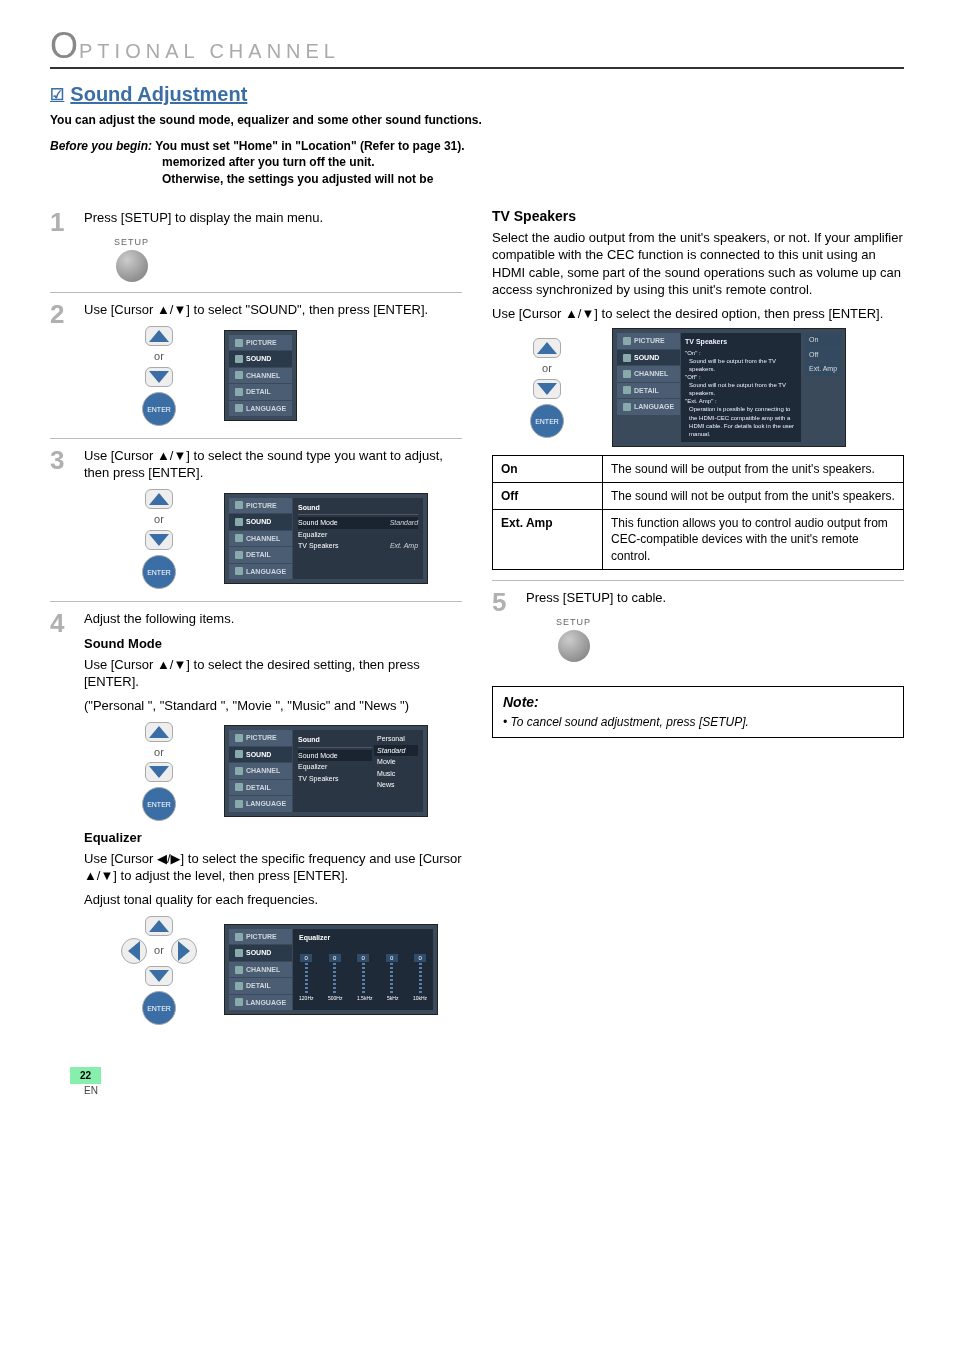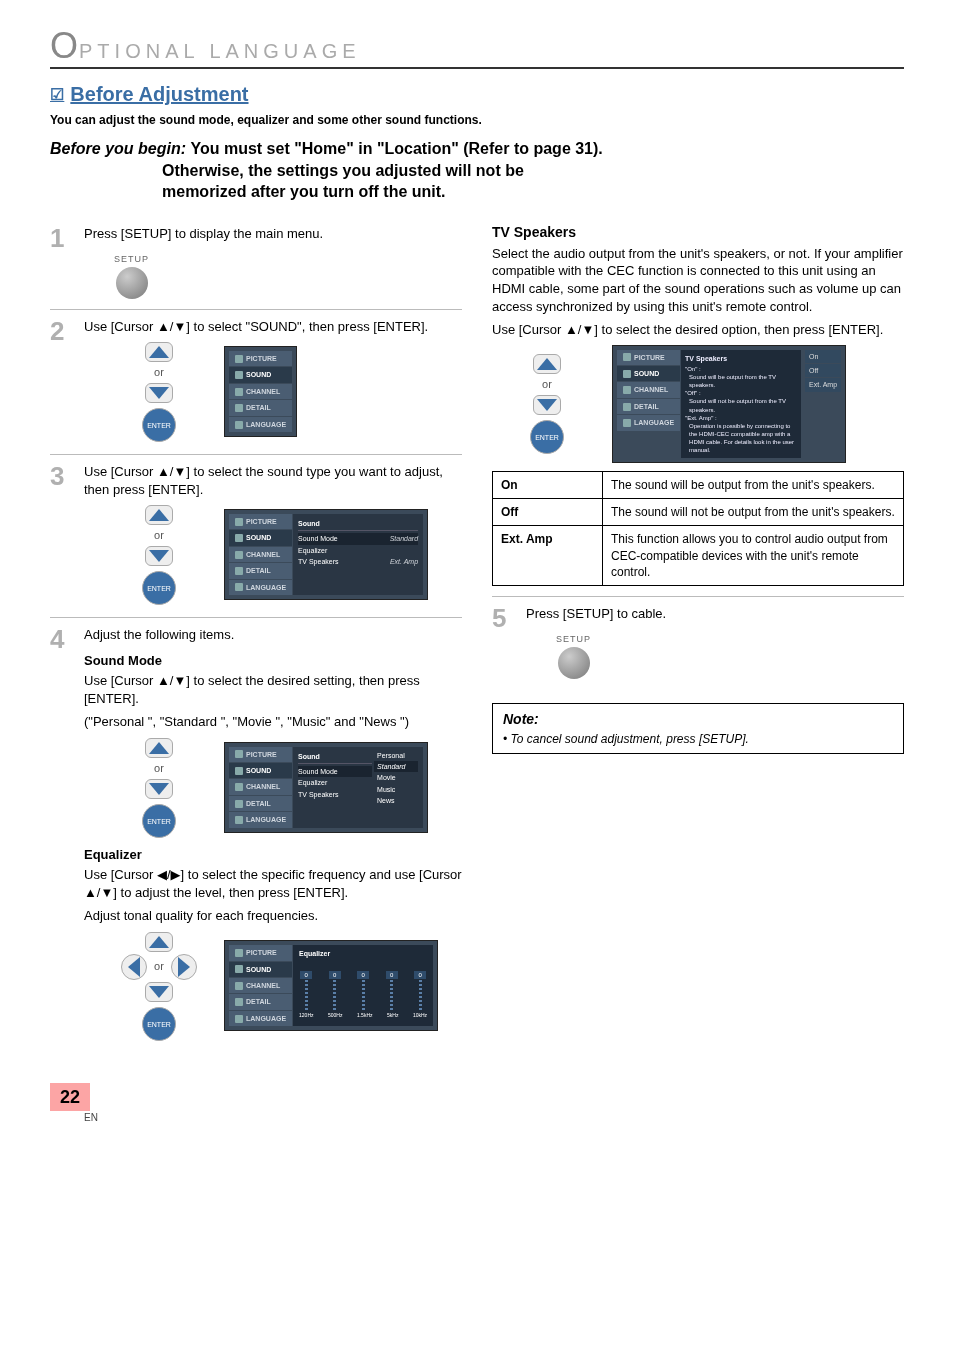--- a/index.html
+++ b/index.html
@@ -49,21 +49,21 @@
   }
   .intro {
     font-weight: bold;
     font-style: normal;
     font-size: 12px;
     margin: 4px 0 10px 0;
     font-family: Liberation Sans, sans-serif;
   }
   .intro-weight { font-weight: 700; }
   .before-begin {
-    font-size: 16px;
+    font-size: 12px;
     margin-bottom: 14px;
     padding-left: 0;
   }
   .before-begin .label {
     font-style: italic;
     font-weight: bold;
   }
   .before-begin .body {
     font-weight: bold;
   }
@@ -263,46 +263,47 @@
   .eq-bars .bar .top { background:#2f4c6b; width:12px; height:8px; font-size:6px; text-align:center; line-height:8px;}
   .eq-bars .bar .track { width:3px; height:30px; background:repeating-linear-gradient(#5a7fa8 0 2px, transparent 2px 4px);}
   .eq-bars .labels { display:flex; justify-content:space-between; margin-top:2px; font-size:5px;}
   .pg-footer {
     margin-top:30px;
     display:flex;
     flex-direction:column;
     align-items:flex-start;
   }
   .pg-num {
-    background:#fca5a5;
+    background:#86efac;
     padding:2px 10px;
     font-weight:bold;
-    font-size:18px;
+    font-size:10px;
+    margin-left:20px;
   }
   .pg-en { font-size:10px; margin-left:34px; color:#444;}
 </style>
 </head>
 <body>
 
 <div class="page-header">
   <span class="big-o">O</span>
-  <span class="rest">PTIONAL  LANGUAGE</span>
+  <span class="rest">PTIONAL  CHANNEL</span>
 </div>
 
 <h2 class="section-title">
   <span class="check">☑</span>
-  <span>Before Adjustment</span>
+  <span>Sound Adjustment</span>
 </h2>
 <p class="intro intro-weight">You can adjust the sound mode, equalizer and some other sound functions.</p>
 
 <div class="before-begin">
   <span class="label">Before you begin:</span>
   <span class="body">You must set "Home" in "Location" (Refer to page 31).</span><br>
+  <div class="indent">memorized after you turn off the unit.</div>
   <div class="indent">Otherwise, the settings you adjusted will not be</div>
-  <div class="indent">memorized after you turn off the unit.</div>
 </div>
 
 <div class="columns">
 
 <div class="col">
 
   <div class="step">
     <div class="num">1</div>
     <div class="body">
       <p>

